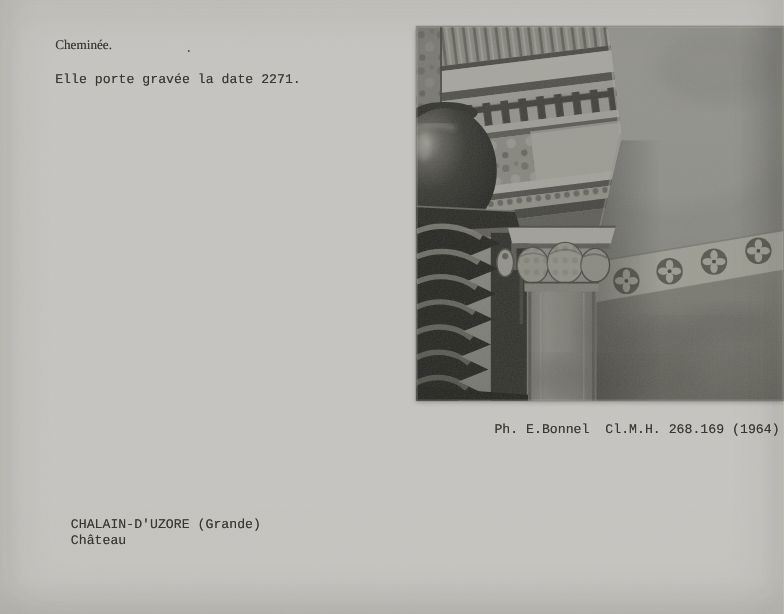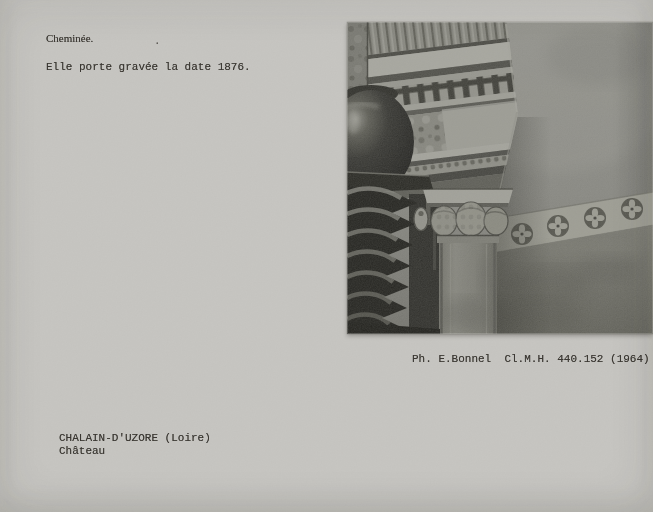--- a/index.html
+++ b/index.html
@@ -36,21 +36,21 @@
   .photo svg{display:block;}
   .page-noise{position:absolute;inset:0;pointer-events:none;opacity:.14;}
 </style>
 </head>
 <body>
 
 <div class="scan">
 
   <div class="typed subject">Cheminée.</div>
   <div class="typed stray">.</div>
-  <div class="typed note">Elle porte gravée la date 1876.</div>
+  <div class="typed note">Elle porte gravée la date 2271.</div>
 
   <figure class="photo" aria-label="Black-and-white photograph of a carved stone chimney corner: entablature with dentil cornice, pilaster capital, dark twisted column, and painted rosette frieze band on the wall">
     <svg width="306" height="312" viewBox="0 0 306 312" xmlns="http://www.w3.org/2000/svg">
       <defs>
         <linearGradient id="lgWallU" x1="0" y1="0" x2="0" y2="1">
           <stop offset="0" stop-color="#8c8c86"></stop>
             <stop offset=".55" stop-color="#85857f"></stop>
             <stop offset="1" stop-color="#6f6f69"></stop>
         </linearGradient>
         <linearGradient id="lgWallL" x1="0" y1="0" x2="0" y2="1">
@@ -256,24 +256,24 @@
         <path d="M0,297 C14,290 31,291 42,302" stroke="#6a6a62" stroke-width="4.5" fill="none" opacity=".6"></path>
       </g>
 
       <polygon points="0,300 93,307 93,312 0,312" fill="#12120e"></polygon>
 
       <rect width="306" height="312" filter="url(#fGrain)" opacity=".28"></rect>
       <rect x="0.5" y="0.5" width="305" height="311" fill="none" stroke="#d9d9d3" stroke-width="1" opacity=".28"></rect>
     </svg>
   </figure>
 
-  <div class="typed caption">Ph. E.Bonnel  Cl.M.H. 440.152 (1964)</div>
+  <div class="typed caption">Ph. E.Bonnel  Cl.M.H. 268.169 (1964)</div>
 
   <div class="ident">
-    <div class="typed">CHALAIN-D'UZORE (Loire)</div>
+    <div class="typed">CHALAIN-D'UZORE (Grande)</div>
     <div class="typed indent">Château</div>
   </div>
 
   <svg class="page-noise" width="653" height="512">
     <filter id="fPaper">
       <feTurbulence type="fractalNoise" baseFrequency="0.8" numOctaves="2" stitchTiles="stitch"></feTurbulence>
       <feColorMatrix type="matrix" values="0 0 0 0 0.35  0 0 0 0 0.34  0 0 0 0 0.32  0.3 0.3 0.3 0 0"></feColorMatrix>
     </filter>
     <rect width="653" height="512" filter="url(#fPaper)"></rect>
   </svg>

